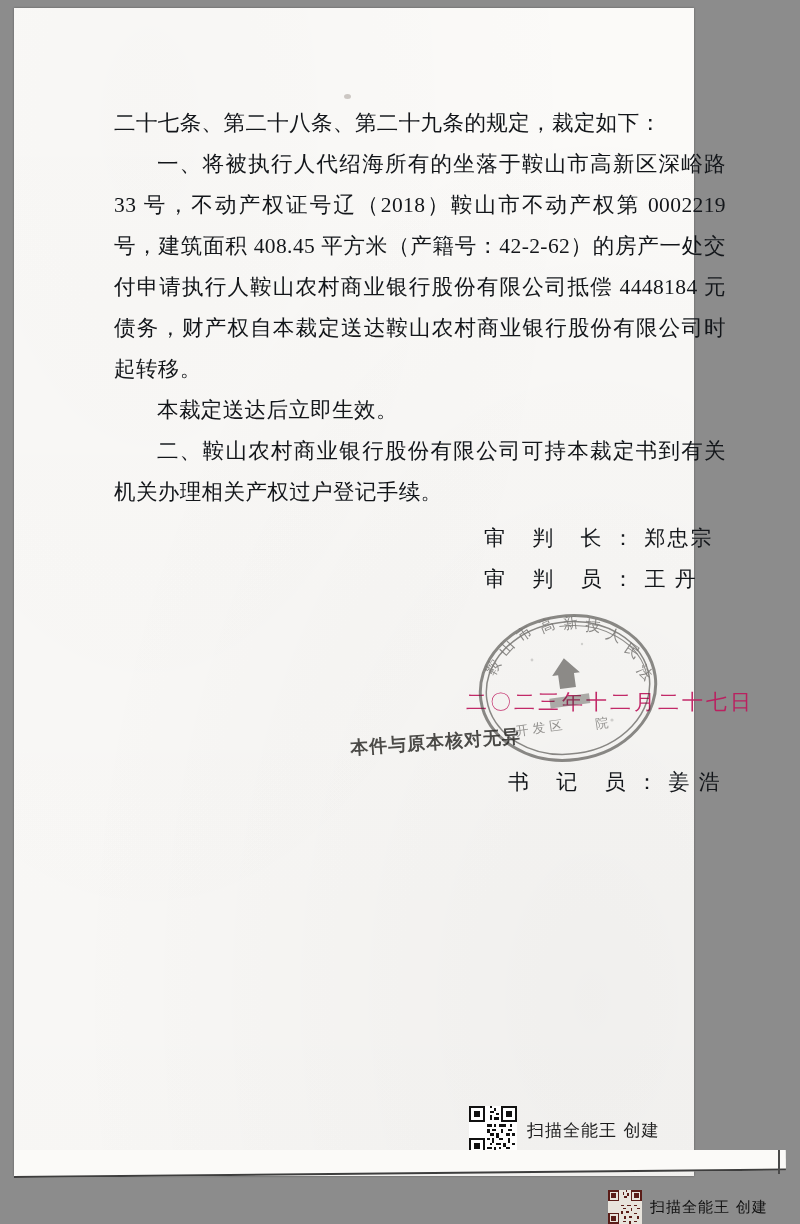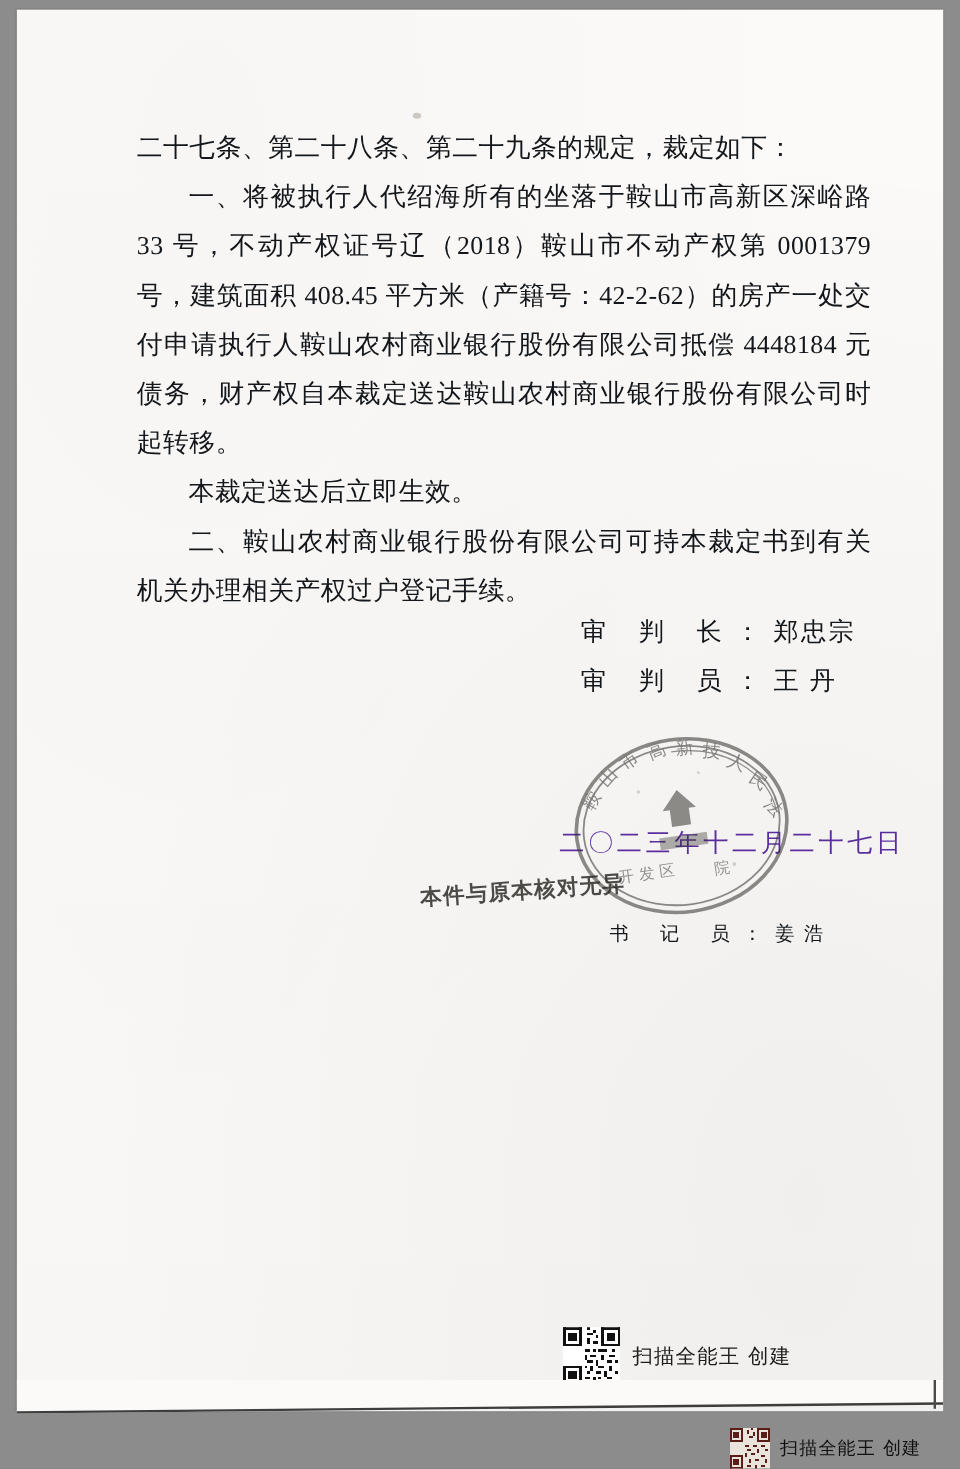--- a/index.html
+++ b/index.html
@@ -13,21 +13,21 @@
     height: 1224px;
     overflow: hidden;
     background: #8c8c8c;
     font-family: "Liberation Serif", serif;
   }
   
   #paper {
     position: absolute;
     left: 14px;
     top: 8px;
-    width: 772px;
+    width: 680px;
     height: 1168px;
     background: #fbfaf8;
     box-shadow: 0 0 2px rgba(0,0,0,0.35);
   }
   
   #paper:before {
     content: "";
     position: absolute;
     inset: 0;
     background:
@@ -81,53 +81,53 @@
     margin: 0 0 0 0;
   }
   .para.indent {
     text-indent: 2em;
   }
 
   
   .sig-block {
     position: absolute;
     left: 470px;
-    top: 498px;
+    top: 510px;
     width: 250px;
     color: #13161a;
     font-size: 21px;
     line-height: 41px;
   }
   .sig-line {
     white-space: nowrap;
   }
   .sig-label {
     letter-spacing: 11px;
   }
   .sig-name {
     letter-spacing: 2px;
   }
 
   .date-line {
     position: absolute;
     left: 452px;
     top: 680px;
-    color: #4c1d95;
+    color: #be185d;
     font-size: 21px;
     letter-spacing: 3px;
     white-space: nowrap;
     opacity: 0.92;
   }
 
   .clerk-line {
     position: absolute;
     left: 494px;
     top: 760px;
     color: #13161a;
-    font-size: 16px;
+    font-size: 21px;
     white-space: nowrap;
   }
 
   
   .verify-stamp {
     position: absolute;
     left: 336px;
     top: 722px;
     font-family: "DejaVu Sans", sans-serif;
     font-size: 18px;
@@ -208,21 +208,21 @@
 </head>
 <body>
 
 <div id="page">
 
   <div id="paper">
     <div class="speck"></div>
 
     <div class="body-text">
       <p class="para">二十七条、第二十八条、第二十九条的规定，裁定如下：</p>
-      <p class="para indent">一、将被执行人代绍海所有的坐落于鞍山市高新区深峪路 33 号，不动产权证号辽（2018）鞍山市不动产权第 0001379 号，建筑面积 408.45 平方米（产籍号：42-2-62）的房产一处交付申请执行人鞍山农村商业银行股份有限公司抵偿 4448184 元债务，财产权自本裁定送达鞍山农村商业银行股份有限公司时起转移。</p>
+      <p class="para indent">一、将被执行人代绍海所有的坐落于鞍山市高新区深峪路 33 号，不动产权证号辽（2018）鞍山市不动产权第 0002219 号，建筑面积 408.45 平方米（产籍号：42-2-62）的房产一处交付申请执行人鞍山农村商业银行股份有限公司抵偿 4448184 元债务，财产权自本裁定送达鞍山农村商业银行股份有限公司时起转移。</p>
       <p class="para indent">本裁定送达后立即生效。</p>
       <p class="para indent">二、鞍山农村商业银行股份有限公司可持本裁定书到有关机关办理相关产权过户登记手续。</p>
     </div>
 
     <div class="sig-block">
       <div class="sig-line">
         <span class="sig-label">审 判 长：</span><span class="sig-name">郑忠宗</span>
       </div>
       <div class="sig-line">
         <span class="sig-label">审 判 员：</span><span class="sig-name">王 丹</span>

